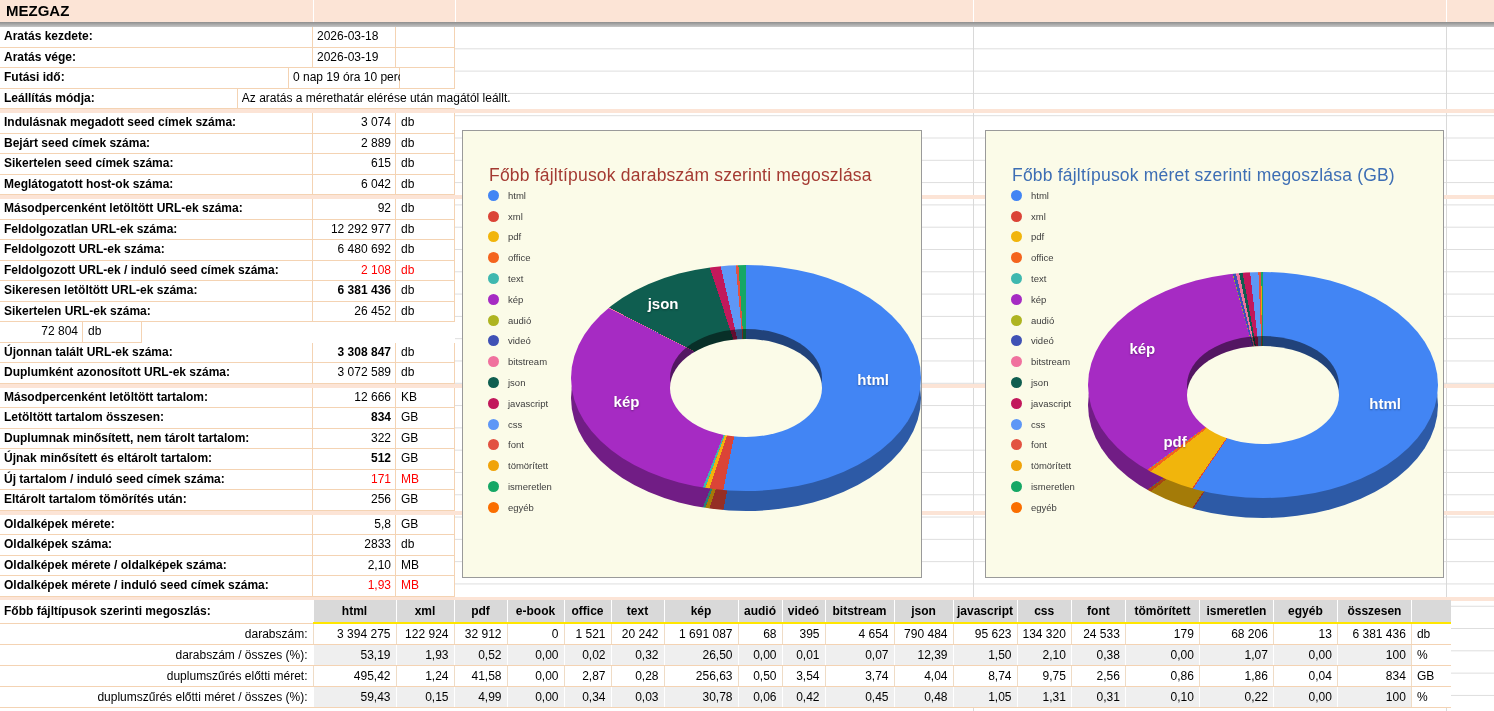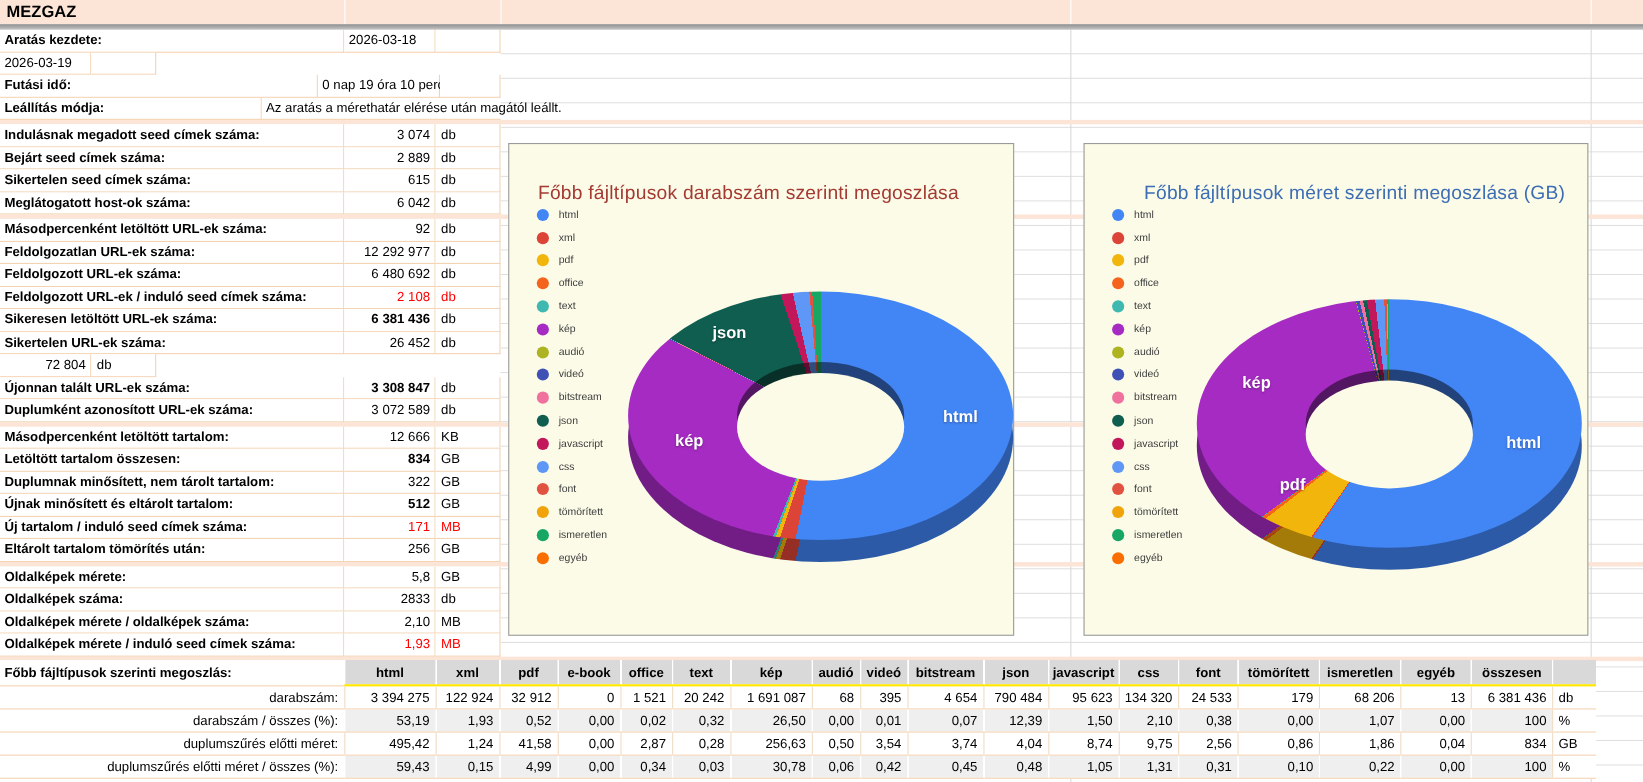--- a/index.html
+++ b/index.html
@@ -69,20 +69,21 @@
   <div id="hdrshadow"></div>
   <div id="gridbg"></div>
 
   <div id="stats">
       <div class="srow">
         <div class="c lab">Aratás kezdete:</div>
         <div class="c val left">2026-03-18</div>
         <div class="c unit"></div>
       </div>
       <div class="srow">
+        <div class="c lab">Aratás vége:</div>
         <div class="c val left">2026-03-19</div>
         <div class="c unit"></div>
       </div>
       <div class="srow">
         <div class="c lab">Futási idő:</div>
         <div class="c val left">0 nap 19 óra 10 perc</div>
         <div class="c unit"></div>
       </div>
       <div class="srow">
         <div class="c lab">Leállítás módja:</div>
@@ -282,21 +283,21 @@
         <div class="donut-layer" style="left: 108px; top: 134px; width: 350px; height: 226px; background: conic-gradient(rgb(66, 133, 244) 0%, rgb(66, 133, 244) 53.19%, rgb(219, 68, 55) 53.19%, rgb(219, 68, 55) 55.12%, rgb(241, 181, 12) 55.12%, rgb(241, 181, 12) 55.64%, rgb(244, 100, 29) 55.64%, rgb(244, 100, 29) 55.66%, rgb(63, 184, 175) 55.66%, rgb(63, 184, 175) 55.98%, rgb(166, 43, 195) 55.98%, rgb(166, 43, 195) 82.48%, rgb(174, 180, 33) 82.48%, rgb(174, 180, 33) 82.48%, rgb(63, 81, 181) 82.48%, rgb(63, 81, 181) 82.49%, rgb(240, 113, 158) 82.49%, rgb(240, 113, 158) 82.56%, rgb(15, 94, 80) 82.56%, rgb(15, 94, 80) 94.95%, rgb(194, 24, 91) 94.95%, rgb(194, 24, 91) 96.45%, rgb(94, 151, 246) 96.45%, rgb(94, 151, 246) 98.55%, rgb(226, 82, 65) 98.55%, rgb(226, 82, 65) 98.93%, rgb(240, 163, 10) 98.93%, rgb(240, 163, 10) 98.93%, rgb(22, 167, 101) 98.93%, rgb(22, 167, 101) 100%, rgb(250, 110, 0) 100%, rgb(250, 110, 0) 100%, rgb(66, 133, 244) 100%, rgb(66, 133, 244) 100%);"></div>
         <div class="donut-layer" style="left: 207px; top: 198px; width: 152px; height: 98px; background: conic-gradient(rgb(66, 133, 244) 0%, rgb(66, 133, 244) 53.19%, rgb(219, 68, 55) 53.19%, rgb(219, 68, 55) 55.12%, rgb(241, 181, 12) 55.12%, rgb(241, 181, 12) 55.64%, rgb(244, 100, 29) 55.64%, rgb(244, 100, 29) 55.66%, rgb(63, 184, 175) 55.66%, rgb(63, 184, 175) 55.98%, rgb(166, 43, 195) 55.98%, rgb(166, 43, 195) 82.48%, rgb(174, 180, 33) 82.48%, rgb(174, 180, 33) 82.48%, rgb(63, 81, 181) 82.48%, rgb(63, 81, 181) 82.49%, rgb(240, 113, 158) 82.49%, rgb(240, 113, 158) 82.56%, rgb(15, 94, 80) 82.56%, rgb(15, 94, 80) 94.95%, rgb(194, 24, 91) 94.95%, rgb(194, 24, 91) 96.45%, rgb(94, 151, 246) 96.45%, rgb(94, 151, 246) 98.55%, rgb(226, 82, 65) 98.55%, rgb(226, 82, 65) 98.93%, rgb(240, 163, 10) 98.93%, rgb(240, 163, 10) 98.93%, rgb(22, 167, 101) 98.93%, rgb(22, 167, 101) 100%, rgb(250, 110, 0) 100%, rgb(250, 110, 0) 100%, rgb(66, 133, 244) 100%, rgb(66, 133, 244) 100%); filter: brightness(0.5);"></div>
         <div class="donut-layer" style="left: 207px; top: 208px; width: 152px; height: 98px; background: rgb(251, 251, 232);"></div>
         <span class="slice-label" style="left: 410.109px; top: 247.818px;">html</span>
         <span class="slice-label" style="left: 163.554px; top: 270.259px;">kép</span>
         <span class="slice-label" style="left: 200.064px; top: 171.96px;">json</span>
       </div>
   </div>
 
   <div class="chartbox" id="chart1">
-    <div class="ctitle" style="color: rgb(61, 110, 180); margin-left: 28px;">Főbb fájltípusok méret szerinti megoszlása (GB)</div>
+    <div class="ctitle" style="color: rgb(61, 110, 180);">Főbb fájltípusok méret szerinti megoszlása (GB)</div>
     <div class="legend">
         <div class="litem">
           <span class="ldot" style="background: rgb(66, 133, 244);"></span>
           <span class="ltxt">html</span>
         </div>
         <div class="litem">
           <span class="ldot" style="background: rgb(219, 68, 55);"></span>
           <span class="ltxt">xml</span>
         </div>
         <div class="litem">

